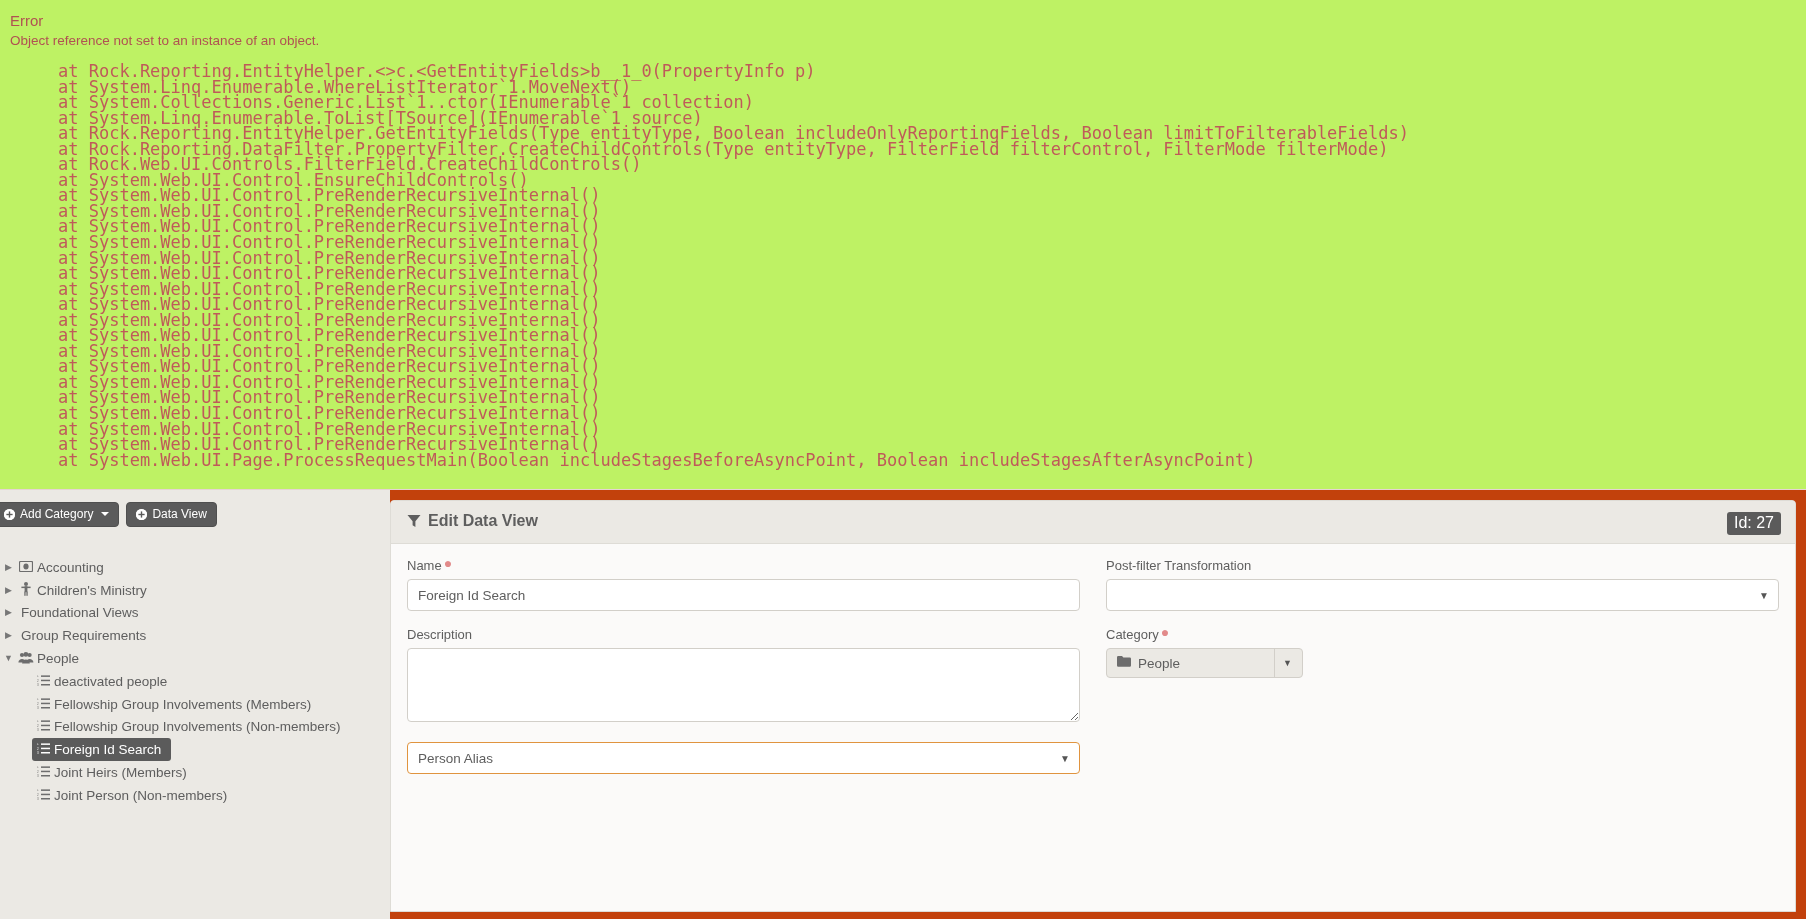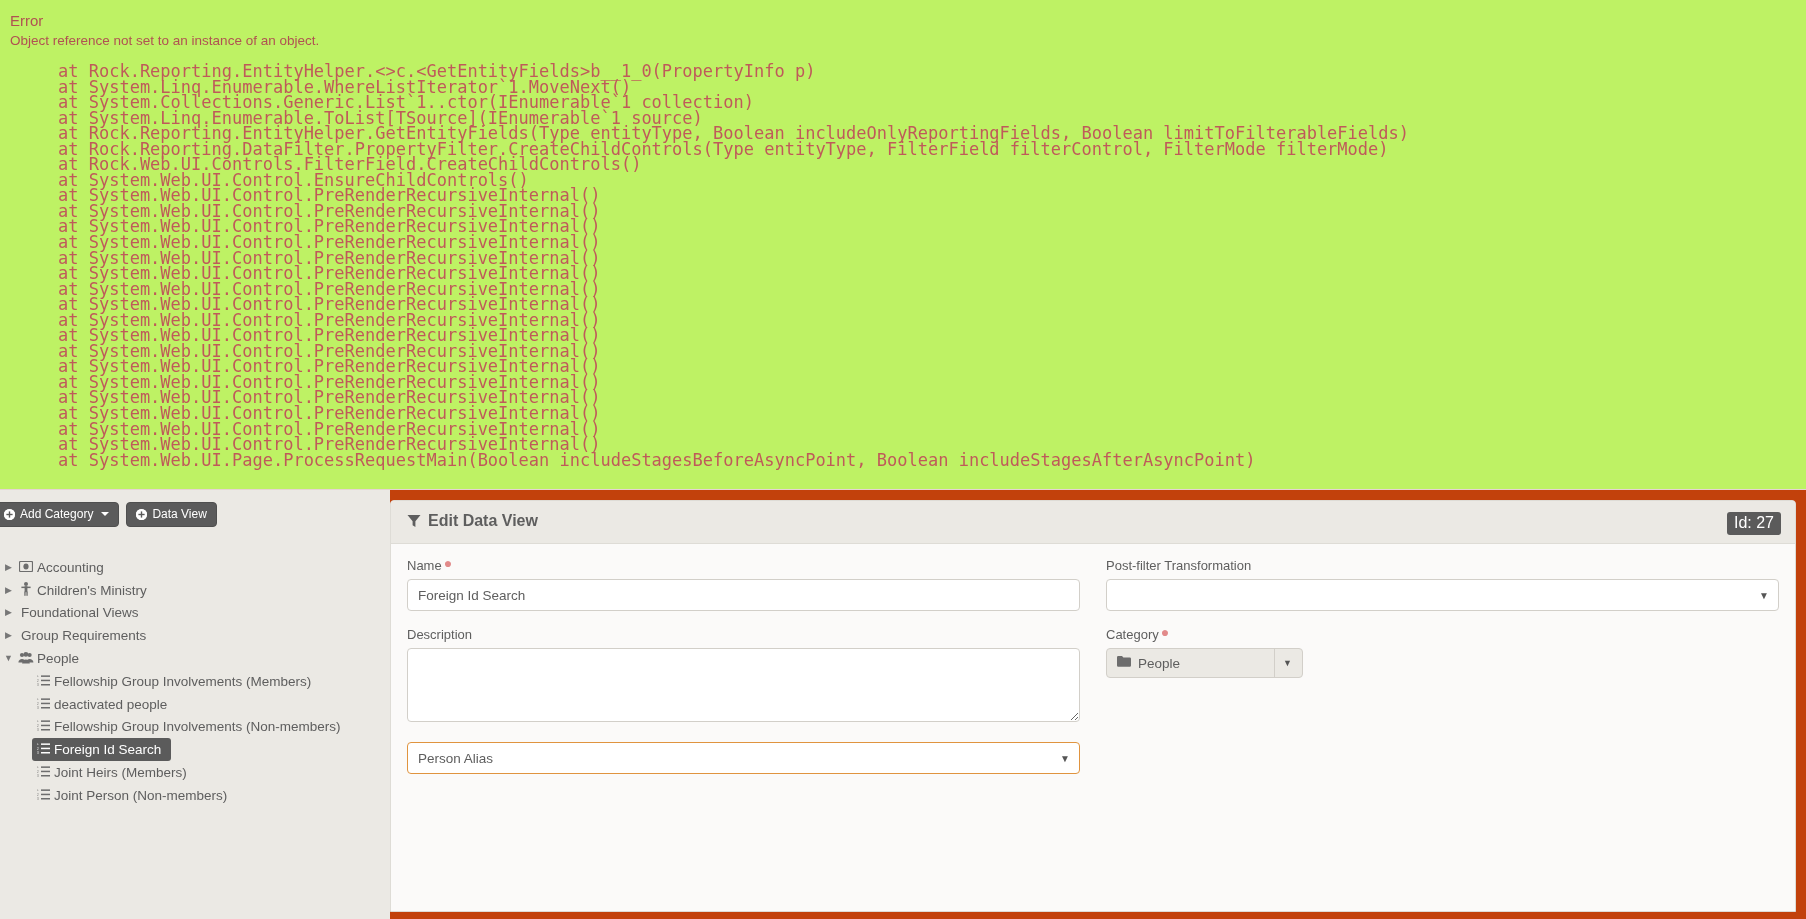--- a/index.html
+++ b/index.html
@@ -337,31 +337,31 @@
           <span class="tree-label">People</span>
         </div><div class="tree-row child">
           <span class="tree-icon"><svg width="13" height="11" viewBox="0 0 13 11">
               <rect x="4" y="0.4" width="9" height="1.5" fill="currentColor"></rect>
               <rect x="4" y="4.7" width="9" height="1.5" fill="currentColor"></rect>
               <rect x="4" y="9" width="9" height="1.5" fill="currentColor"></rect>
               <text x="0" y="2.2" font-size="3" fill="currentColor">1</text>
               <text x="0" y="6.5" font-size="3" fill="currentColor">2</text>
               <text x="0" y="10.8" font-size="3" fill="currentColor">3</text>
             </svg></span>
+          <span class="tree-label">deactivated people</span>
+        </div><div class="tree-row child">
+          <span class="tree-icon"><svg width="13" height="11" viewBox="0 0 13 11">
+              <rect x="4" y="0.4" width="9" height="1.5" fill="currentColor"></rect>
+              <rect x="4" y="4.7" width="9" height="1.5" fill="currentColor"></rect>
+              <rect x="4" y="9" width="9" height="1.5" fill="currentColor"></rect>
+              <text x="0" y="2.2" font-size="3" fill="currentColor">1</text>
+              <text x="0" y="6.5" font-size="3" fill="currentColor">2</text>
+              <text x="0" y="10.8" font-size="3" fill="currentColor">3</text>
+            </svg></span>
           <span class="tree-label">Fellowship Group Involvements (Members)</span>
-        </div><div class="tree-row child">
-          <span class="tree-icon"><svg width="13" height="11" viewBox="0 0 13 11">
-              <rect x="4" y="0.4" width="9" height="1.5" fill="currentColor"></rect>
-              <rect x="4" y="4.7" width="9" height="1.5" fill="currentColor"></rect>
-              <rect x="4" y="9" width="9" height="1.5" fill="currentColor"></rect>
-              <text x="0" y="2.2" font-size="3" fill="currentColor">1</text>
-              <text x="0" y="6.5" font-size="3" fill="currentColor">2</text>
-              <text x="0" y="10.8" font-size="3" fill="currentColor">3</text>
-            </svg></span>
-          <span class="tree-label">deactivated people</span>
         </div><div class="tree-row child">
           <span class="tree-icon"><svg width="13" height="11" viewBox="0 0 13 11">
               <rect x="4" y="0.4" width="9" height="1.5" fill="currentColor"></rect>
               <rect x="4" y="4.7" width="9" height="1.5" fill="currentColor"></rect>
               <rect x="4" y="9" width="9" height="1.5" fill="currentColor"></rect>
               <text x="0" y="2.2" font-size="3" fill="currentColor">1</text>
               <text x="0" y="6.5" font-size="3" fill="currentColor">2</text>
               <text x="0" y="10.8" font-size="3" fill="currentColor">3</text>
             </svg></span>
           <span class="tree-label">Fellowship Group Involvements (Non-members)</span>

